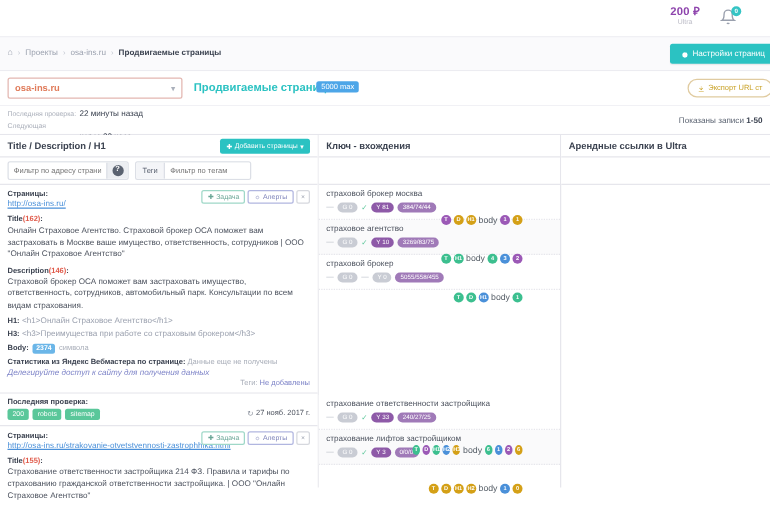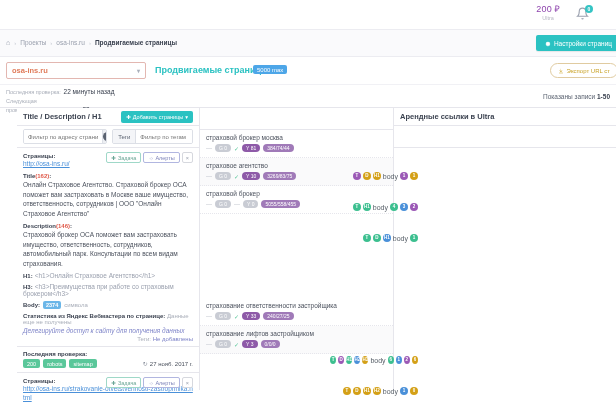--- a/index.html
+++ b/index.html
@@ -6,21 +6,21 @@
   html, body { margin:0; padding:0; }
   body {
     width:616px; height:405px; overflow:hidden;
     font-family:"Liberation Sans", sans-serif;
     font-size:7px; color:#555d66; background:#ffffff;
   }
 
   
   .topbar { height:30px; background:#ffffff; position:relative; border-bottom:1px solid #ececf1; }
   .balance { position:absolute; right:56px; top:5px; text-align:center; line-height:1.1; }
-  .balance .amt { color:#8e44ad; font-weight:normal; font-size:9px; letter-spacing:.2px; }
+  .balance .amt { color:#8e44ad; font-weight:bold; font-size:9px; letter-spacing:.2px; }
   .balance .plan { color:#b9b9c4; font-size:5.5px; }
   .bell { position:absolute; right:24px; top:7px; width:16px; height:16px; }
   .bell svg { width:13px; height:13px; }
   .bell .dot {
     position:absolute; right:-1px; top:-2px; width:8px; height:8px; border-radius:50%;
     background:#35c4c4; color:#fff; font-size:5px; line-height:8px; text-align:center;
   }
 
   
   .crumbbar { height:27px; background:#fafafc; border-bottom:1px solid #ececf1; position:relative; }
@@ -60,21 +60,21 @@
   
   .checkrow { height:22px; background:#fff; position:relative; }
   .checkinfo { position:absolute; left:6px; top:2px; font-size:5.5px; line-height:9px; }
   .checkinfo .lbl { color:#a9aeb9; display:inline-block; width:56px; }
   .checkinfo .val { color:#3b4250; font-size:6.5px; }
   .shown { position:absolute; right:6px; top:8px; font-size:6.5px; color:#5b6371; }
   .shown b { color:#3b4250; }
 
   
   .grid { display:flex; border-top:1px solid #e6e6ec; height:283px; }
-  .col-left { width:200px; border-right:1px solid #e6e6ec;padding-left:17px; }
+  .col-left { width:255px; border-right:1px solid #e6e6ec; }
   .col-right { flex:1; }
 
   .colhead { height:18px; display:flex; align-items:center; padding:0 6px;
              font-size:7.5px; color:#3b4250; font-weight:bold;
              border-bottom:1px solid #e6e6ec; background:#fff; position:relative; }
   .add-btn {
     position:absolute; right:6px; top:3px; height:12px; padding:0 5px;
     background:#2bc2c2; color:#fff; border-radius:2px; font-size:5.5px; font-weight:normal;
     display:flex; align-items:center; gap:2px; white-space:nowrap;
   }
@@ -328,20 +328,23 @@
       <div class="fld">
         <span class="k">Title</span><span class="cnt">(155)</span><span class="k">:</span>
         <span class="txt">Страхование ответственности застройщика 214 ФЗ. Правила и тарифы по страхованию гражданской ответственности застройщика. | ООО "Онлайн Страховое Агентство"</span>
       </div>
 
     </div>
   </div>
 
   <div style="display:flex; flex:1;">
     <div style="width:194px; border-right:1px solid #e6e6ec;">
+      <div class="colhead">
+        <span>Ключ - вхождения</span>
+      </div>
       <div class="filterbar-empty"></div>
 
       <div class="kwrow">
         <div class="kwtext">страховой брокер москва</div>
         <div class="kwbadges">
           <span class="dash">—</span>
           <span class="pill grey">G 0</span>
           <span class="tick">✓</span>
           <span class="pill purple">Y 81</span>
           <span class="pill purple-l">384/74/44</span>

